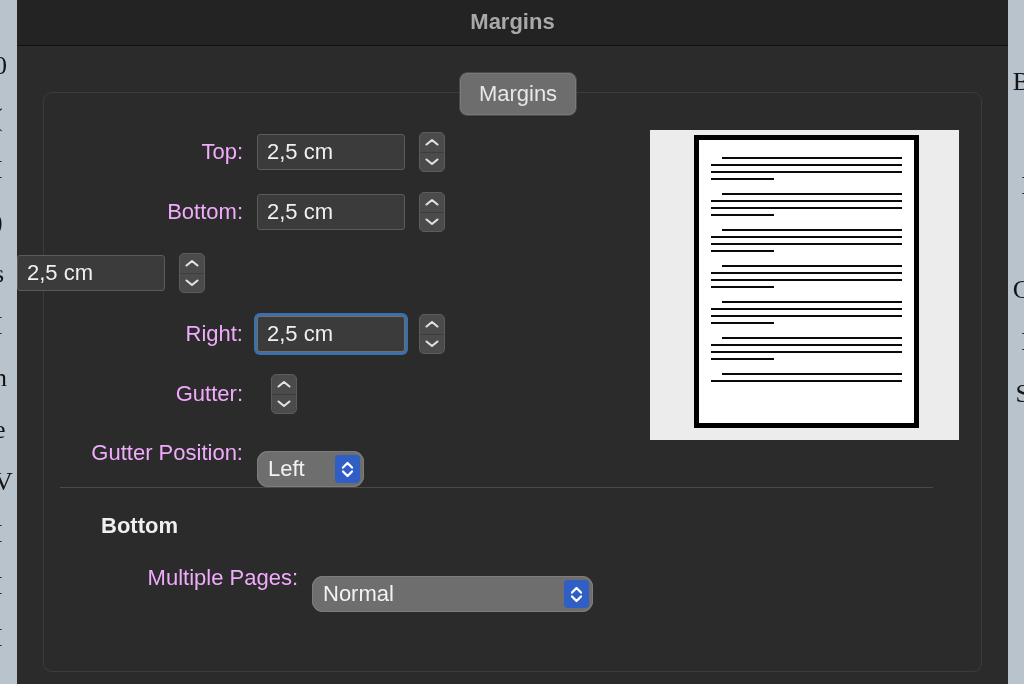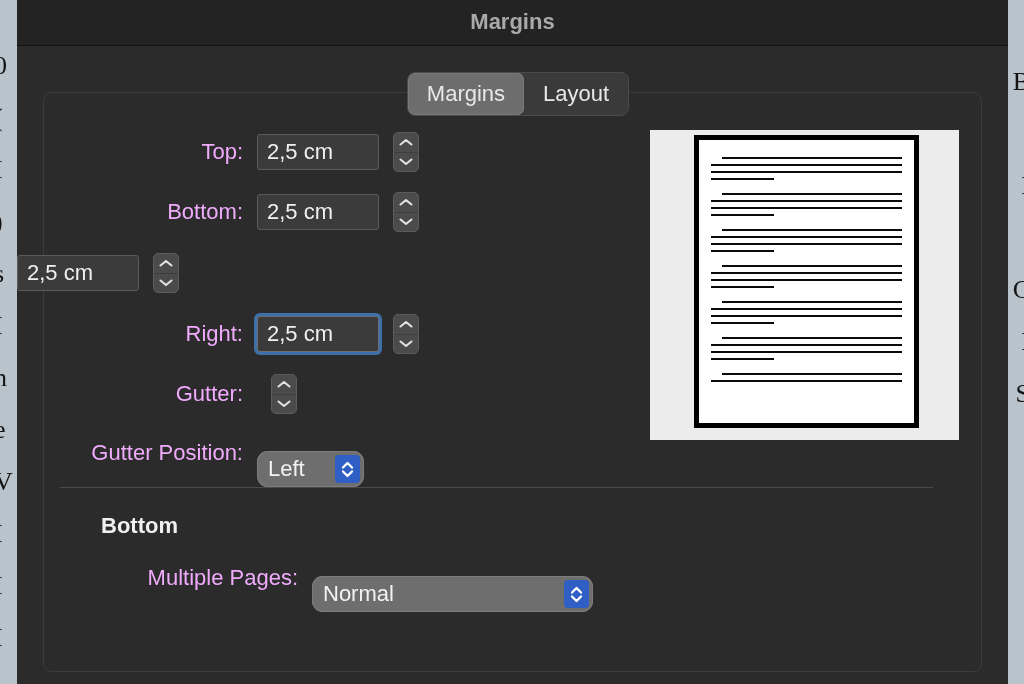--- a/index.html
+++ b/index.html
@@ -139,21 +139,21 @@
   }
   .lbl {
     width: 240px;
     text-align: right;
     font-size: 22px;
     color: #f0abfc;
     padding-right: 14px;
     box-sizing: border-box;
   }
   .tfield {
-    width: 122px;
+    width: 148px;
     height: 36px;
     background: #3b3b3b;
     border: 1px solid #5b5b5b;
     border-radius: 3px;
     box-sizing: border-box;
     display: flex;
     align-items: center;
     padding-left: 9px;
     font-size: 22px;
     color: #f0f0f0;
@@ -313,21 +313,20 @@
 
     <div id="titlebar">
       <div class="title">Margins</div>
     </div>
 
     <div id="groupbox"></div>
 
     <div id="tabbar">
       <div class="seg">
         <div class="tab selected">Margins</div>
-        <div class="tab">Layout</div>
       </div>
     </div>
 
     <div class="field-row" style="top:132px">
       <div class="lbl">Top:</div>
       <div class="tfield">2,5 cm</div>
       <div class="stepper">
         <div class="half up">
           <svg width="14" height="9" viewBox="0 0 14 9">
               <path d="M1.5 6.5 L7 2 L12.5 6.5" fill="none" stroke="#e2e2e2" stroke-width="2.1" stroke-linecap="round" stroke-linejoin="round"></path>

